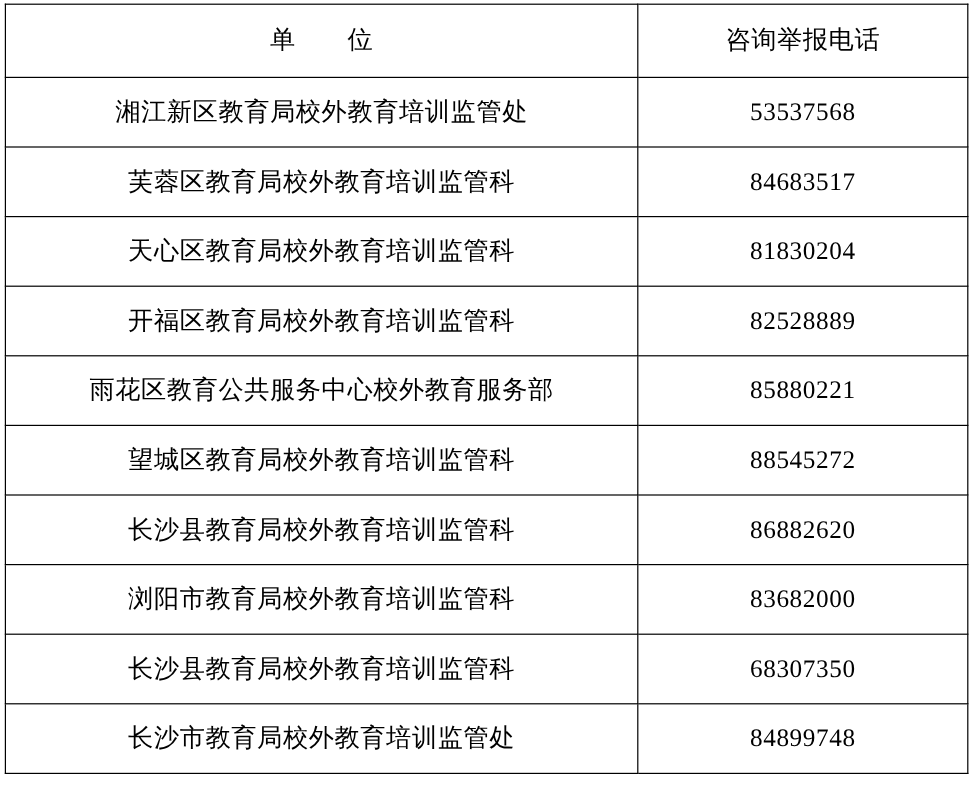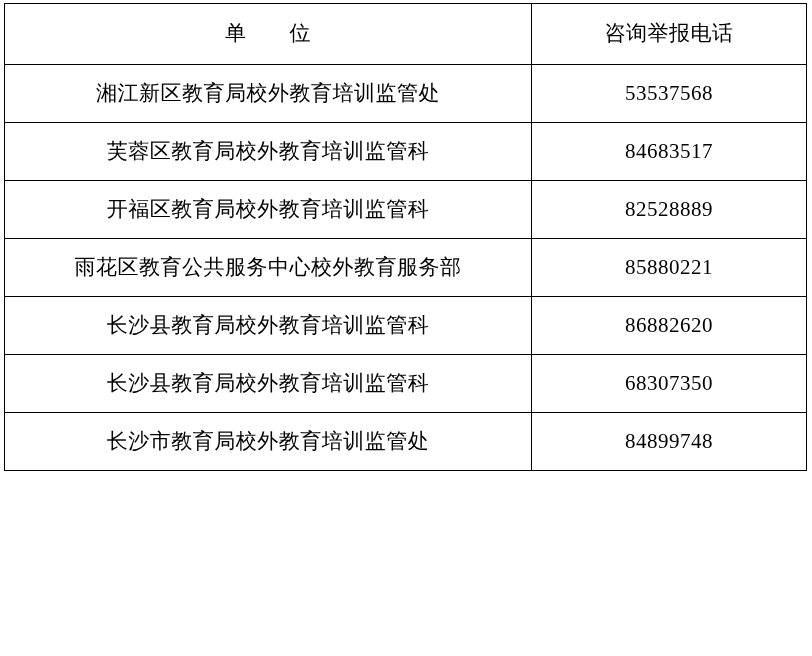--- a/index.html
+++ b/index.html
@@ -70,30 +70,42 @@
     <tbody>
       <tr>
         <td>湘江新区教育局校外教育培训监管处</td>
         <td class="phone-cell">53537568</td>
       </tr>
       <tr>
         <td>芙蓉区教育局校外教育培训监管科</td>
         <td class="phone-cell">84683517</td>
       </tr>
       <tr>
+        <td>天心区教育局校外教育培训监管科</td>
+        <td class="phone-cell">81830204</td>
+      </tr>
+      <tr>
         <td>开福区教育局校外教育培训监管科</td>
         <td class="phone-cell">82528889</td>
       </tr>
       <tr>
         <td>雨花区教育公共服务中心校外教育服务部</td>
         <td class="phone-cell">85880221</td>
       </tr>
       <tr>
+        <td>望城区教育局校外教育培训监管科</td>
+        <td class="phone-cell">88545272</td>
+      </tr>
+      <tr>
         <td>长沙县教育局校外教育培训监管科</td>
         <td class="phone-cell">86882620</td>
+      </tr>
+      <tr>
+        <td>浏阳市教育局校外教育培训监管科</td>
+        <td class="phone-cell">83682000</td>
       </tr>
       <tr>
         <td>长沙县教育局校外教育培训监管科</td>
         <td class="phone-cell">68307350</td>
       </tr>
       <tr>
         <td>长沙市教育局校外教育培训监管处</td>
         <td class="phone-cell">84899748</td>
       </tr>
     </tbody>

